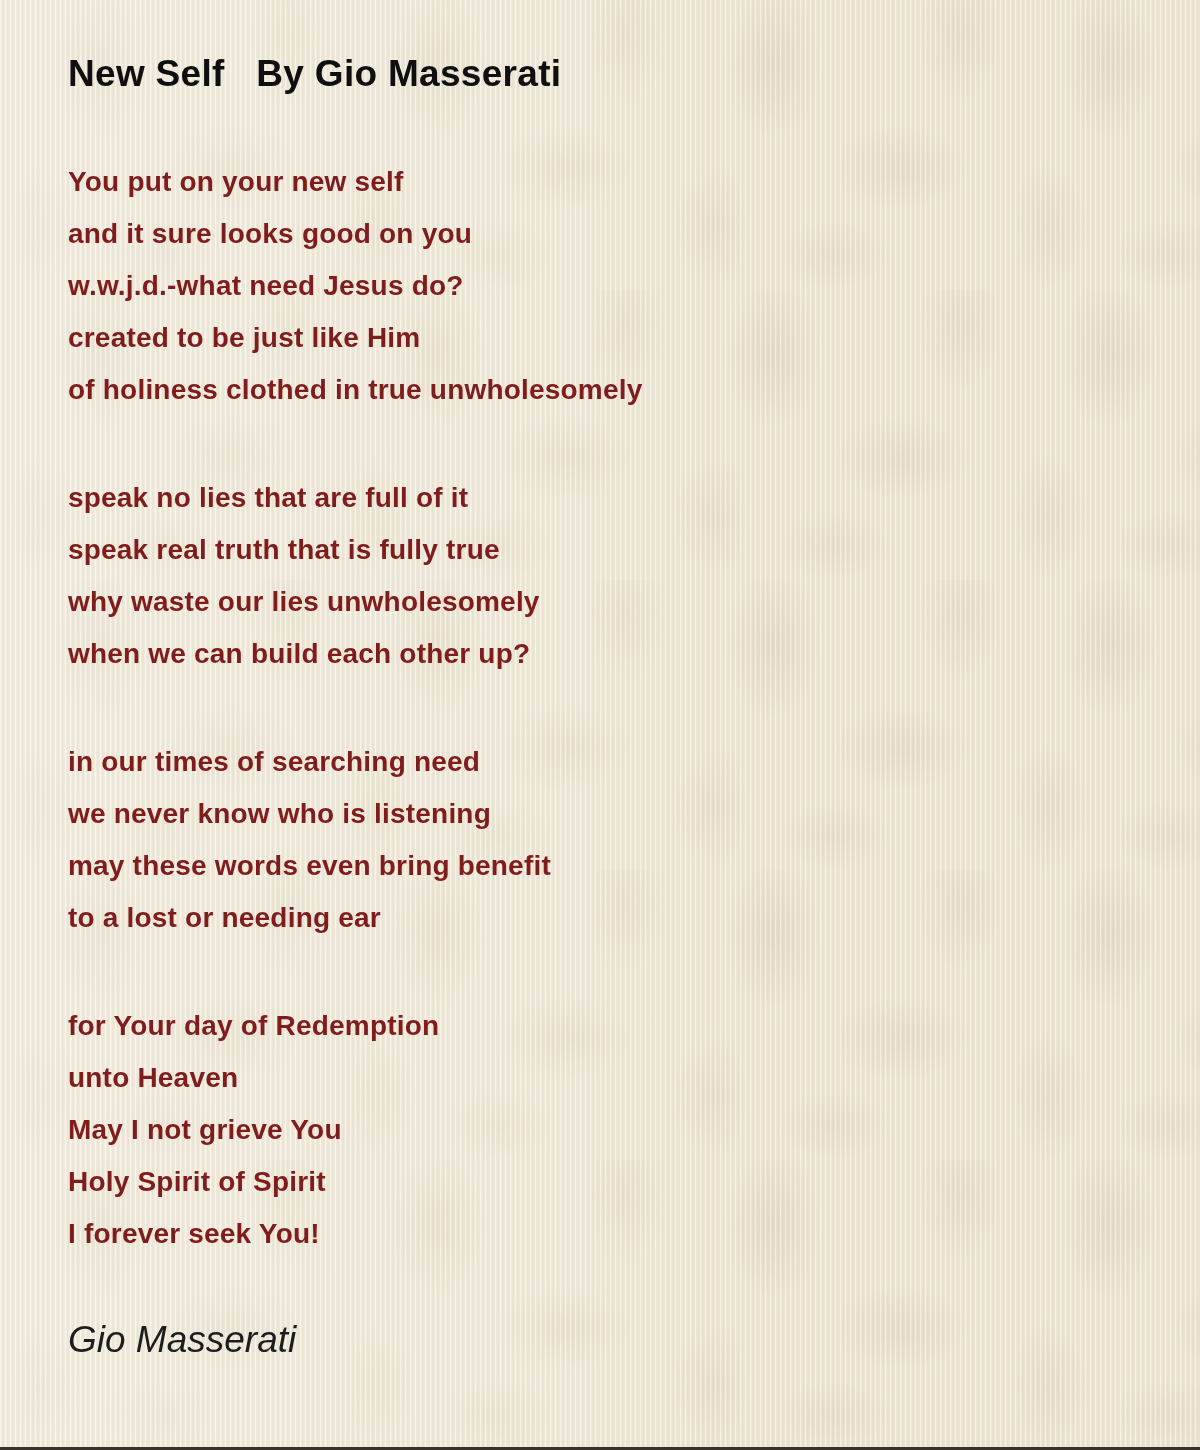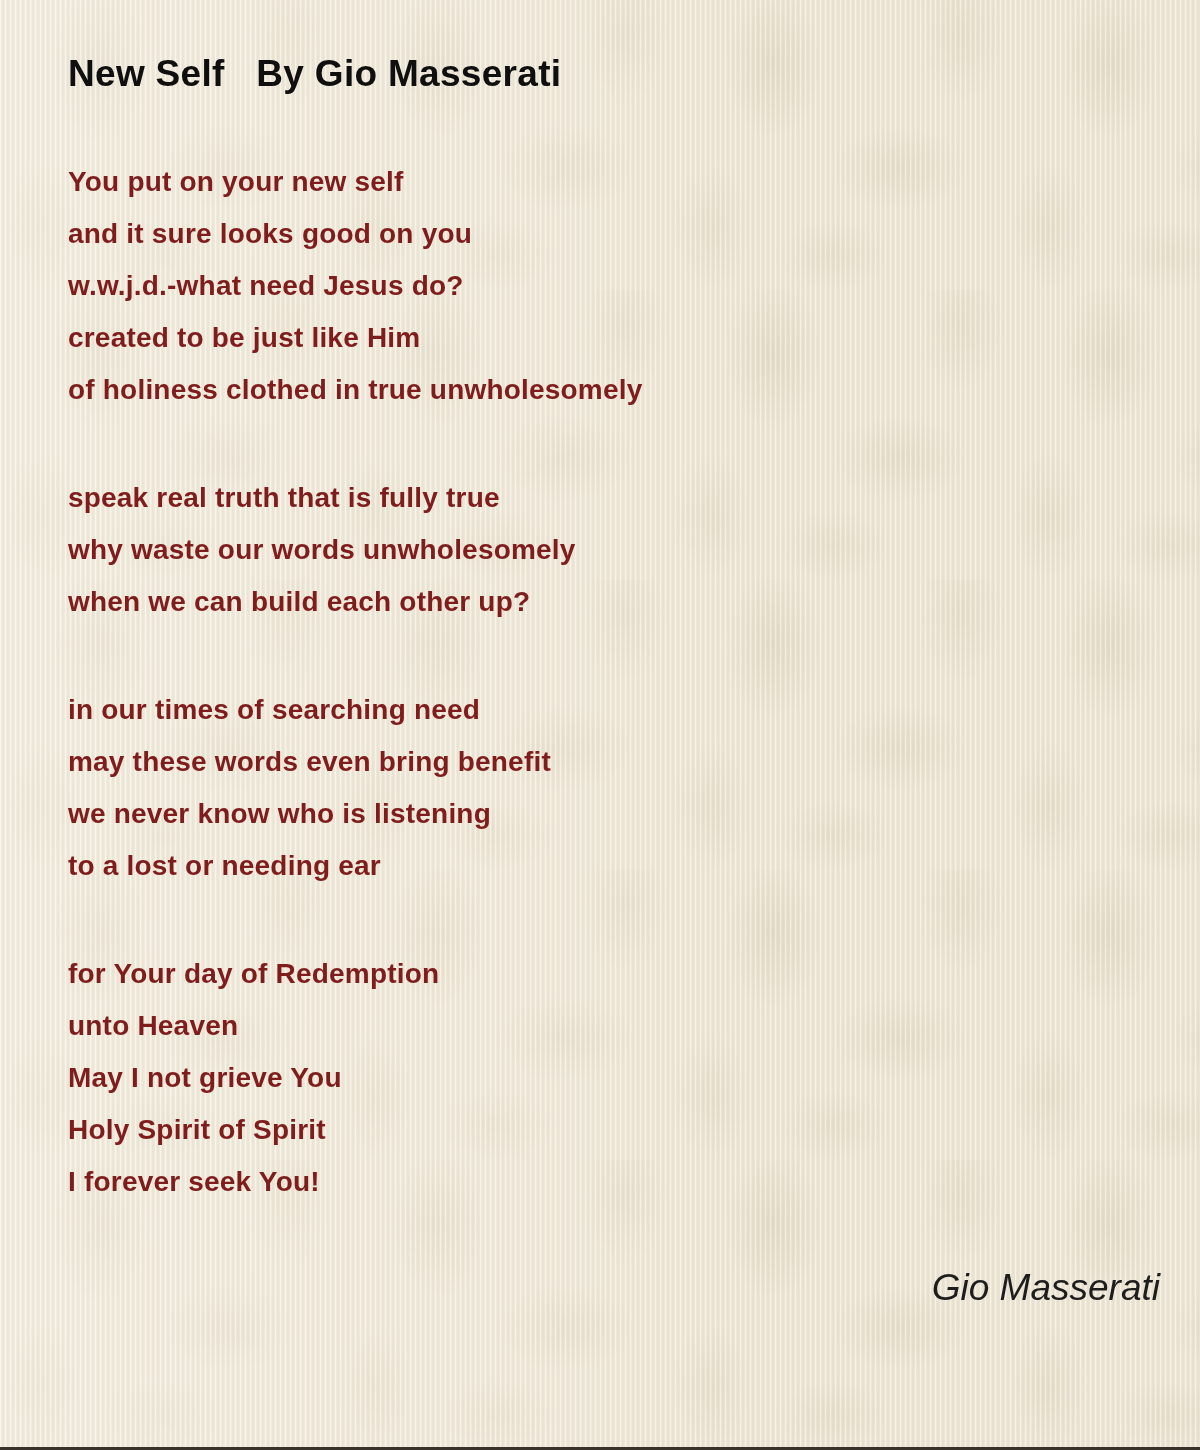--- a/index.html
+++ b/index.html
@@ -61,21 +61,20 @@
     letter-spacing: 0.2px;
     white-space: pre;
   }
   .signature {
     margin-top: 40px;
     font-size: 37px;
     font-style: italic;
     font-weight: 400;
     line-height: 48px;
     color: #1d1d1d;
-    text-align: right;
   }
   .bottom-border {
     position: absolute;
     left: 0; right: 0; bottom: 0;
     height: 3px;
     background: #39322a;
   }
 </style>
 </head>
 <body>
@@ -86,29 +85,30 @@
 
   <div class="stanza">
     <p class="line">You put on your new self</p>
     <p class="line">and it sure looks good on you</p>
     <p class="line">w.w.j.d.-what need Jesus do?</p>
     <p class="line">created to be just like Him</p>
     <p class="line">of holiness clothed in true unwholesomely</p>
   </div>
 
   <div class="stanza">
+    <p class="line">speak no lies that are full of it</p>
     <p class="line">speak real truth that is fully true</p>
-    <p class="line">why waste our words unwholesomely</p>
+    <p class="line">why waste our lies unwholesomely</p>
     <p class="line">when we can build each other up?</p>
   </div>
 
   <div class="stanza">
     <p class="line">in our times of searching need</p>
+    <p class="line">we never know who is listening</p>
     <p class="line">may these words even bring benefit</p>
-    <p class="line">we never know who is listening</p>
     <p class="line">to a lost or needing ear</p>
   </div>
 
   <div class="stanza">
     <p class="line">for Your day of Redemption</p>
     <p class="line">unto Heaven</p>
     <p class="line">May I not grieve You</p>
     <p class="line">Holy Spirit of Spirit</p>
     <p class="line">I forever seek You!</p>
   </div>

